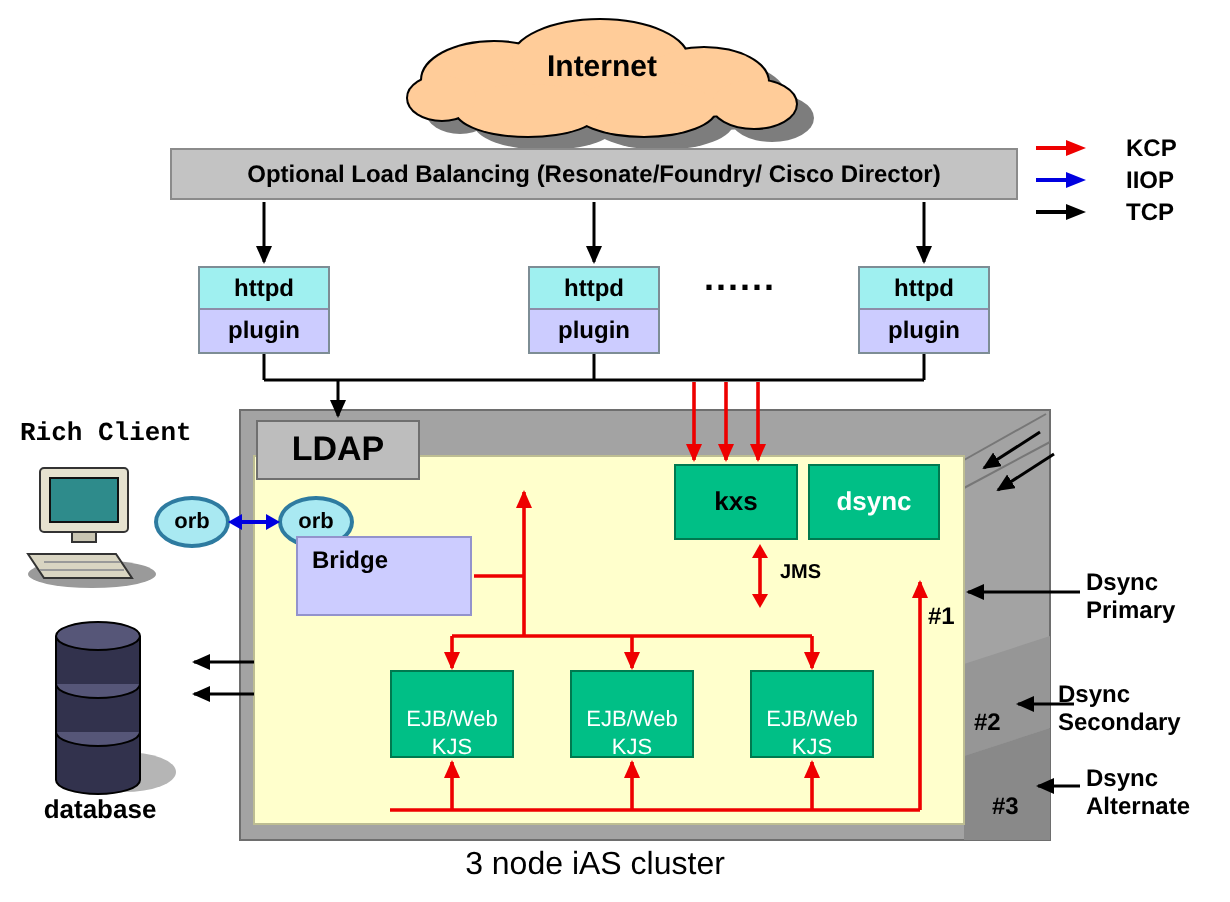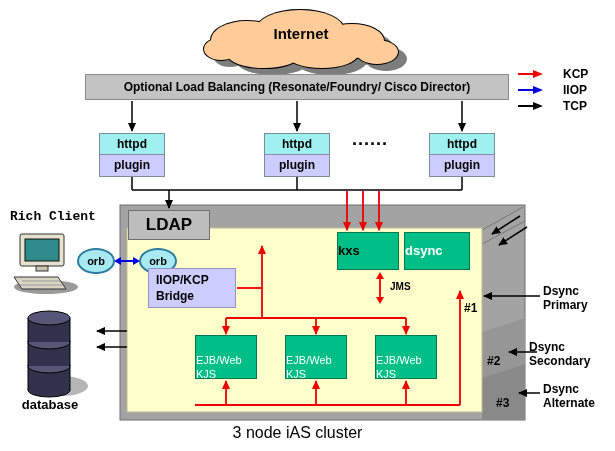--- a/index.html
+++ b/index.html
@@ -22,21 +22,21 @@
             text-align:center; border-bottom:1px solid #8d8da8; }
   .ws-bot { height:21px; background:#ccccff; font-weight:bold; font-size:12px; line-height:21px; text-align:center; }
   #dots { left:352px; top:129px; font-weight:bold; font-size:18px; letter-spacing:1px; }
 
   #rich-client-label { left:10px; top:209px; font-size:13px; font-weight:bold;font-family:Liberation Mono, monospace; }
   #ldap { position:absolute; left:128px; top:210px; width:82px; height:30px; background:#bdbdbd;
           border:1px solid #6f6f6f; font-weight:bold; font-size:17px; line-height:28px; text-align:center; }
   .orb { position:absolute; width:38px; height:26px; border-radius:50%; background:#a9e9f2;
          border:2px solid #2e7ba0; font-weight:bold; font-size:11px; line-height:22px; text-align:center; }
 
-  .green { position:absolute; background:#00bf86; border:1px solid #00794f; }
+  .green { position:absolute; background:#00bf86; border:1px solid #00794f; text-align:center; }
   #kxs   { left:337px; top:232px; width:62px; height:38px; font-weight:bold; font-size:13px; line-height:36px; color:#000; }
   #dsync { left:404px; top:232px; width:66px; height:38px; font-weight:bold; font-size:13px; line-height:36px; color:#fff; }
   #bridge { position:absolute; left:148px; top:268px; width:88px; height:40px; background:#ccccff;
             border:1px solid #9393cc; font-weight:bold; font-size:12px; line-height:16px; padding:3px 0 0 7px; }
   #jms-label { left:390px; top:281px; font-weight:bold; font-size:10px; }
   .kjs { top:335px; width:62px; height:44px; color:#fff; font-size:11px; line-height:14px; padding-top:17px; }
   #kjs-1 { left:195px; } #kjs-2 { left:285px; } #kjs-3 { left:375px; }
 
   .node-num { position:absolute; font-weight:bold; font-size:12px; }
   #node-1 { left:464px; top:301px; } #node-2 { left:487px; top:354px; } #node-3 { left:496px; top:396px; }
@@ -158,21 +158,20 @@
 
   <div id="ldap">LDAP</div>
 
   <div class="orb" style="left:77px;top:248px;">orb</div>
   <div class="orb" style="left:139px;top:248px;">orb</div>
 
   <div class="green" id="kxs">kxs</div>
   <div class="green" id="dsync">dsync</div>
 
   <div id="bridge">
-    <span style="display:block">IIOP/KCP</span>
     <span style="display:block">Bridge</span>
   </div>
 
   <div class="lbl" id="jms-label">JMS</div>
 
   <div class="green kjs" id="kjs-1">
     <span style="display:block">EJB/Web</span>
     <span style="display:block">KJS</span>
   </div>
   <div class="green kjs" id="kjs-2">

